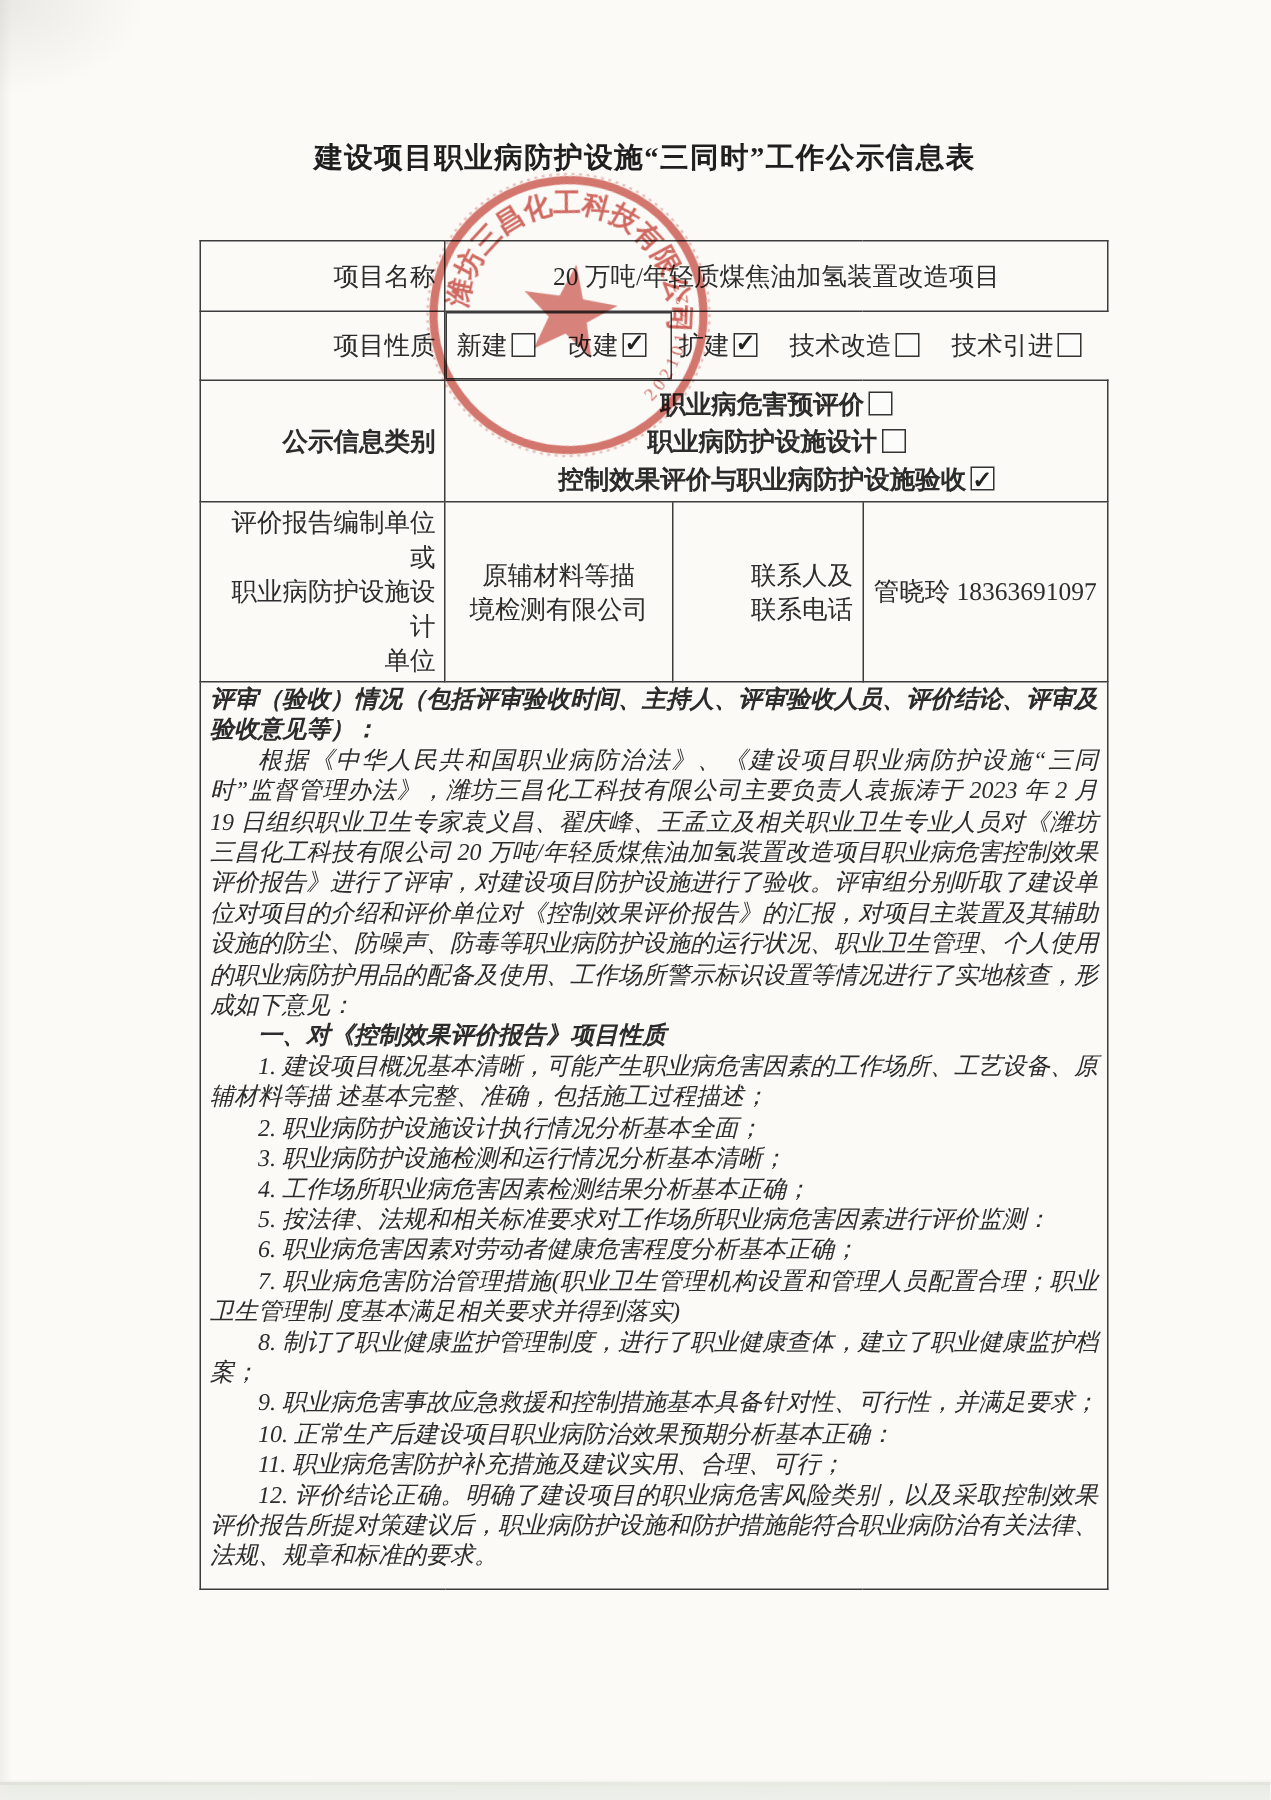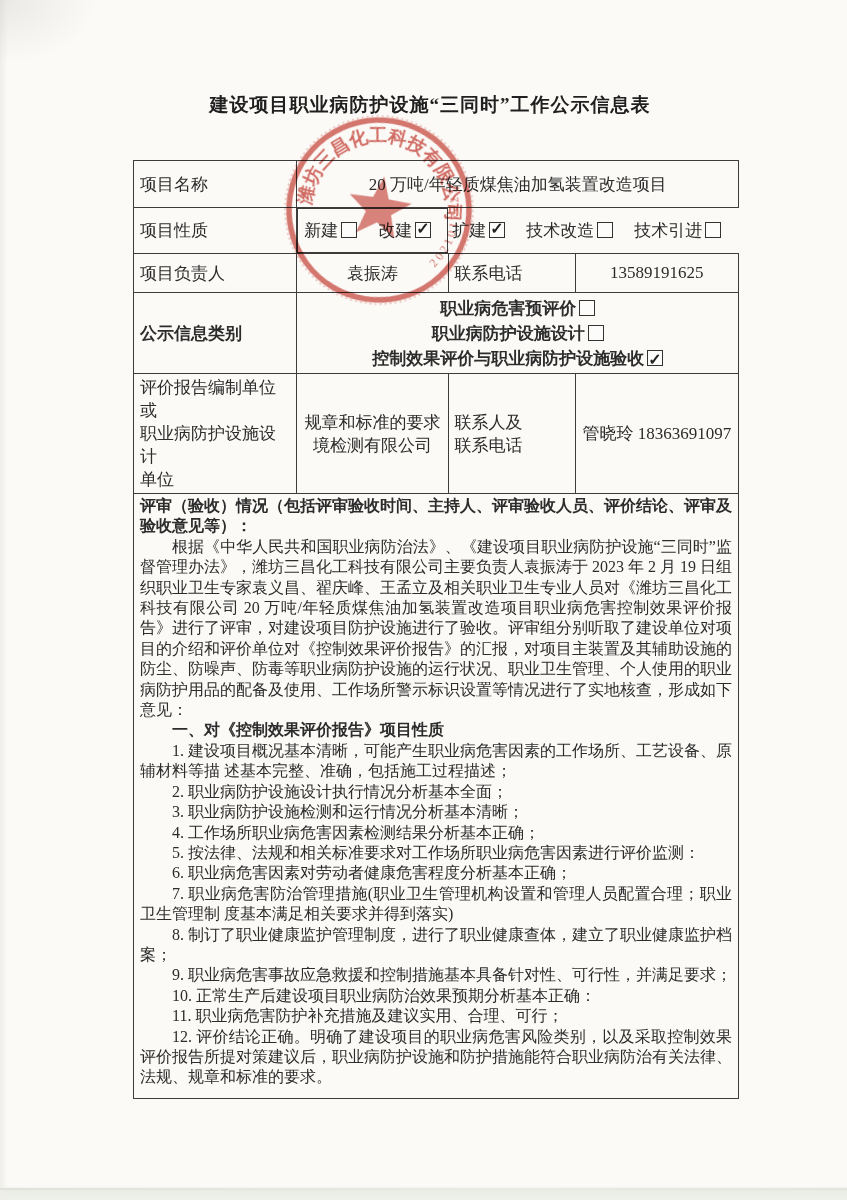--- a/index.html
+++ b/index.html
@@ -30,21 +30,21 @@
   }
   table.form{
     position:absolute;left:133px;top:160px;width:606px;
     border-collapse:collapse;table-layout:fixed;
   }
   table.form td{
     border:1.6px solid #3c3c3c;
     font-size:17px;color:#2c2c2c;
     padding:2px 6px;
   }
-  td.lbl{text-align:left;}
+  td.lbl{text-align:right;}
   td.val{text-align:center;}
   td.pre{white-space:pre-line;}
   tr.r1 td{height:42px;}
   tr.r2 td{height:40px;}
   tr.r3 td{height:39px;}
   tr.r4 td{height:34px;}
   tr.r5 td{height:76px;font-weight:bold;}
   tr.r6 td{height:72px;}
   .opts-inline{display:flex;align-items:center;gap:21px;padding-left:4px;}
   .opts-inline .opt{white-space:nowrap;}
@@ -54,21 +54,21 @@
     display:inline-block;width:14px;height:14px;
     border:1.6px solid #333;margin-left:3px;vertical-align:-2px;
     position:relative;background:rgba(255,255,255,.4);
   }
   .cbx.checked::after{
     content:"✓";position:absolute;left:0px;top:-4px;
     font-size:16px;font-weight:bold;color:#222;
   }
   td.review{
     vertical-align:top;text-align:left;height:600px;
-    padding:6px 9px 4px 9px;overflow:hidden;
+    padding:6px 9px 4px 9px;overflow:hidden;font-style:italic;
   }
   td.review p{margin:0;font-size:16px;line-height:20.4px;text-align:justify;}
   td.review p.bold{font-weight:bold;}
   td.review p.ind{text-indent:2em;}
   
   .seal{
     position:absolute;left:279px;top:110px;width:200px;height:200px;
     transform:rotate(9deg);
     mix-blend-mode:multiply;
     filter:blur(.45px);
@@ -98,39 +98,33 @@
       <tr class="r3">
         <td class="lbl">项目性质</td>
         <td class="val opts-inline" colspan="3">
             <span class="opt"><span>新建</span><span class="cbx"></span></span>
             <span class="opt"><span>改建</span><span class="cbx checked"></span></span>
             <span class="opt"><span>扩建</span><span class="cbx checked"></span></span>
             <span class="opt"><span>技术改造</span><span class="cbx"></span></span>
             <span class="opt"><span>技术引进</span><span class="cbx"></span></span>
           </td>
       </tr>
-      <tr class="r4">
-        <td class="lbl">项目负责人</td>
-        <td class="val">袁振涛</td>
-        <td class="lbl">联系电话</td>
-        <td class="val">13589191625</td>
-      </tr>
       <tr class="r5">
         <td class="lbl">公示信息类别</td>
         <td class="val opts-lines" colspan="3">
             <span class="opt"><span>职业病危害预评价</span><span class="cbx"></span></span>
             <span class="opt"><span>职业病防护设施设计</span><span class="cbx"></span></span>
             <span class="opt"><span>控制效果评价与职业病防护设施验收</span><span class="cbx checked"></span></span>
           </td>
       </tr>
       <tr class="r6">
         <td class="lbl pre">评价报告编制单位或
 职业病防护设施设计
 单位</td>
-        <td class="val pre">规章和标准的要求
+        <td class="val pre">原辅材料等描
 境检测有限公司</td>
         <td class="lbl pre">联系人及
 联系电话</td>
         <td class="val">管晓玲 18363691097</td>
       </tr>
       <tr>
         <td class="review" colspan="4">
           <p class="bold">评审（验收）情况（包括评审验收时间、主持人、评审验收人员、评价结论、评审及验收意见等）：</p>
           <div>
               <p class="ind">根据《中华人民共和国职业病防治法》、《建设项目职业病防护设施“三同时”监督管理办法》，潍坊三昌化工科技有限公司主要负责人袁振涛于 2023 年 2 月 19 日组织职业卫生专家袁义昌、翟庆峰、王孟立及相关职业卫生专业人员对《潍坊三昌化工科技有限公司 20 万吨/年轻质煤焦油加氢装置改造项目职业病危害控制效果评价报告》进行了评审，对建设项目防护设施进行了验收。评审组分别听取了建设单位对项目的介绍和评价单位对《控制效果评价报告》的汇报，对项目主装置及其辅助设施的防尘、防噪声、防毒等职业病防护设施的运行状况、职业卫生管理、个人使用的职业病防护用品的配备及使用、工作场所警示标识设置等情况进行了实地核查，形成如下意见：</p>

